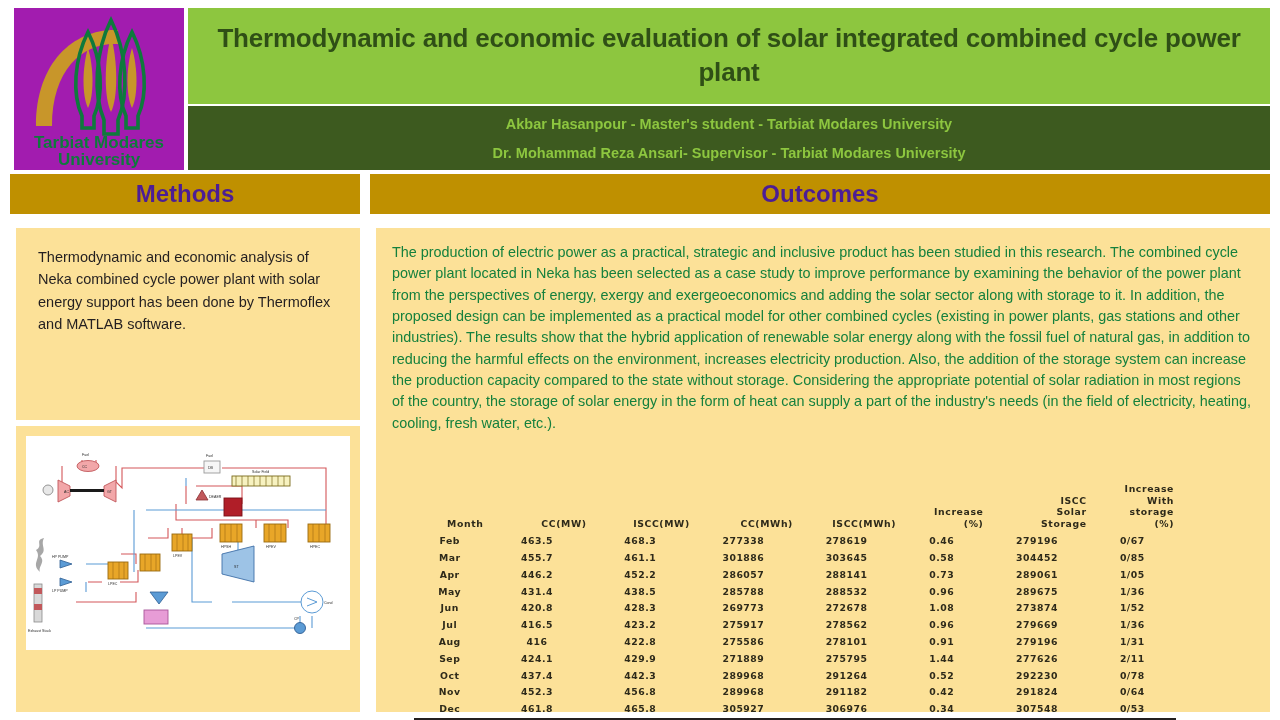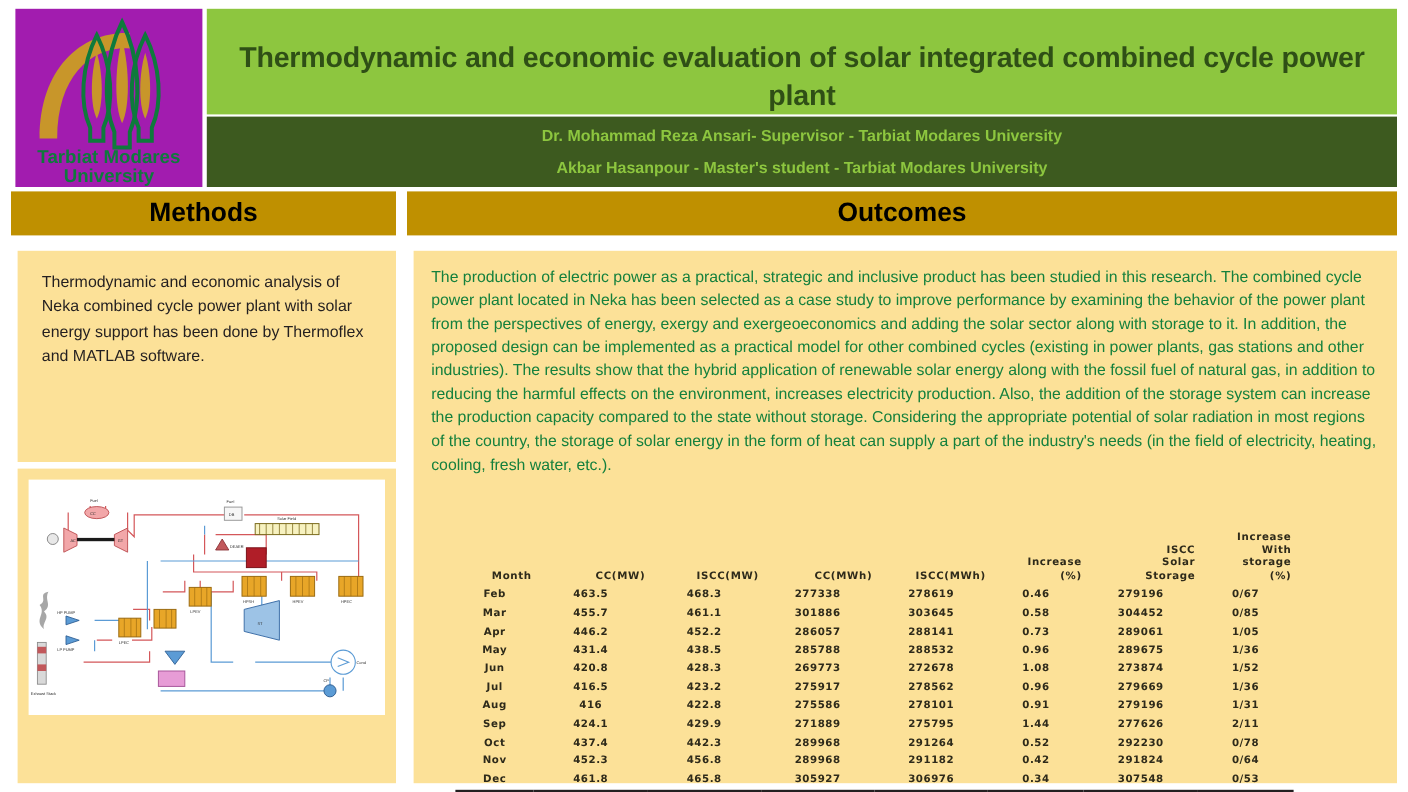--- a/index.html
+++ b/index.html
@@ -28,21 +28,21 @@
   }
   .logo-svg { display: block; width: 170px; height: 162px; }
 
   
   .title-band {
     position: absolute;
     left: 188px; top: 8px;
     width: 1082px; height: 96px;
     background: #8DC63F;
     display: flex;
-    align-items: flex-end;
+    align-items: center;
     justify-content: center;
     padding: 0 18px;
   }
   .title-text {
     color: #2F4F16;
     font-size: 26px;
     font-weight: bold;
     line-height: 1.3;
     text-align: center;
     letter-spacing: -0.2px;
@@ -71,21 +71,21 @@
   .sec-head {
     position: absolute;
     top: 174px;
     height: 40px;
     background: #BF9000;
     display: flex;
     align-items: center;
     justify-content: center;
   }
   .sec-head-label {
-    color: #000000;
+    color: #4c1d95;
     font-size: 24px;
     font-weight: bold;
   }
   .sec-head-methods  { left: 10px;  width: 350px; }
   .sec-head-outcomes { left: 370px; width: 900px; }
 
   
   .methods-text-panel {
     position: absolute;
     left: 16px; top: 228px;
@@ -188,22 +188,22 @@
       <text x="85" y="140" text-anchor="middle" font-family="Liberation Sans, sans-serif" font-size="17" font-weight="bold" fill="#0E7A3C">Tarbiat Modares</text>
       <text x="85" y="157" text-anchor="middle" font-family="Liberation Sans, sans-serif" font-size="17" font-weight="bold" fill="#0E7A3C">University</text>
     </svg>
   </div>
 
   <div class="title-band">
     <div class="title-text">Thermodynamic and economic evaluation of solar integrated combined cycle power plant</div>
   </div>
 
   <div class="authors-band">
+    <div class="author-line">Akbar Hasanpour - Master's student - Tarbiat Modares University</div>
     <div class="author-line">Dr. Mohammad Reza Ansari- Supervisor - Tarbiat Modares University</div>
-    <div class="author-line">Akbar Hasanpour - Master's student - Tarbiat Modares University</div>
   </div>
 
   <div class="sec-head sec-head-methods">
     <span class="sec-head-label">Methods</span>
   </div>
   <div class="sec-head sec-head-outcomes">
     <span class="sec-head-label">Outcomes</span>
   </div>
 
   <div class="methods-text-panel">

